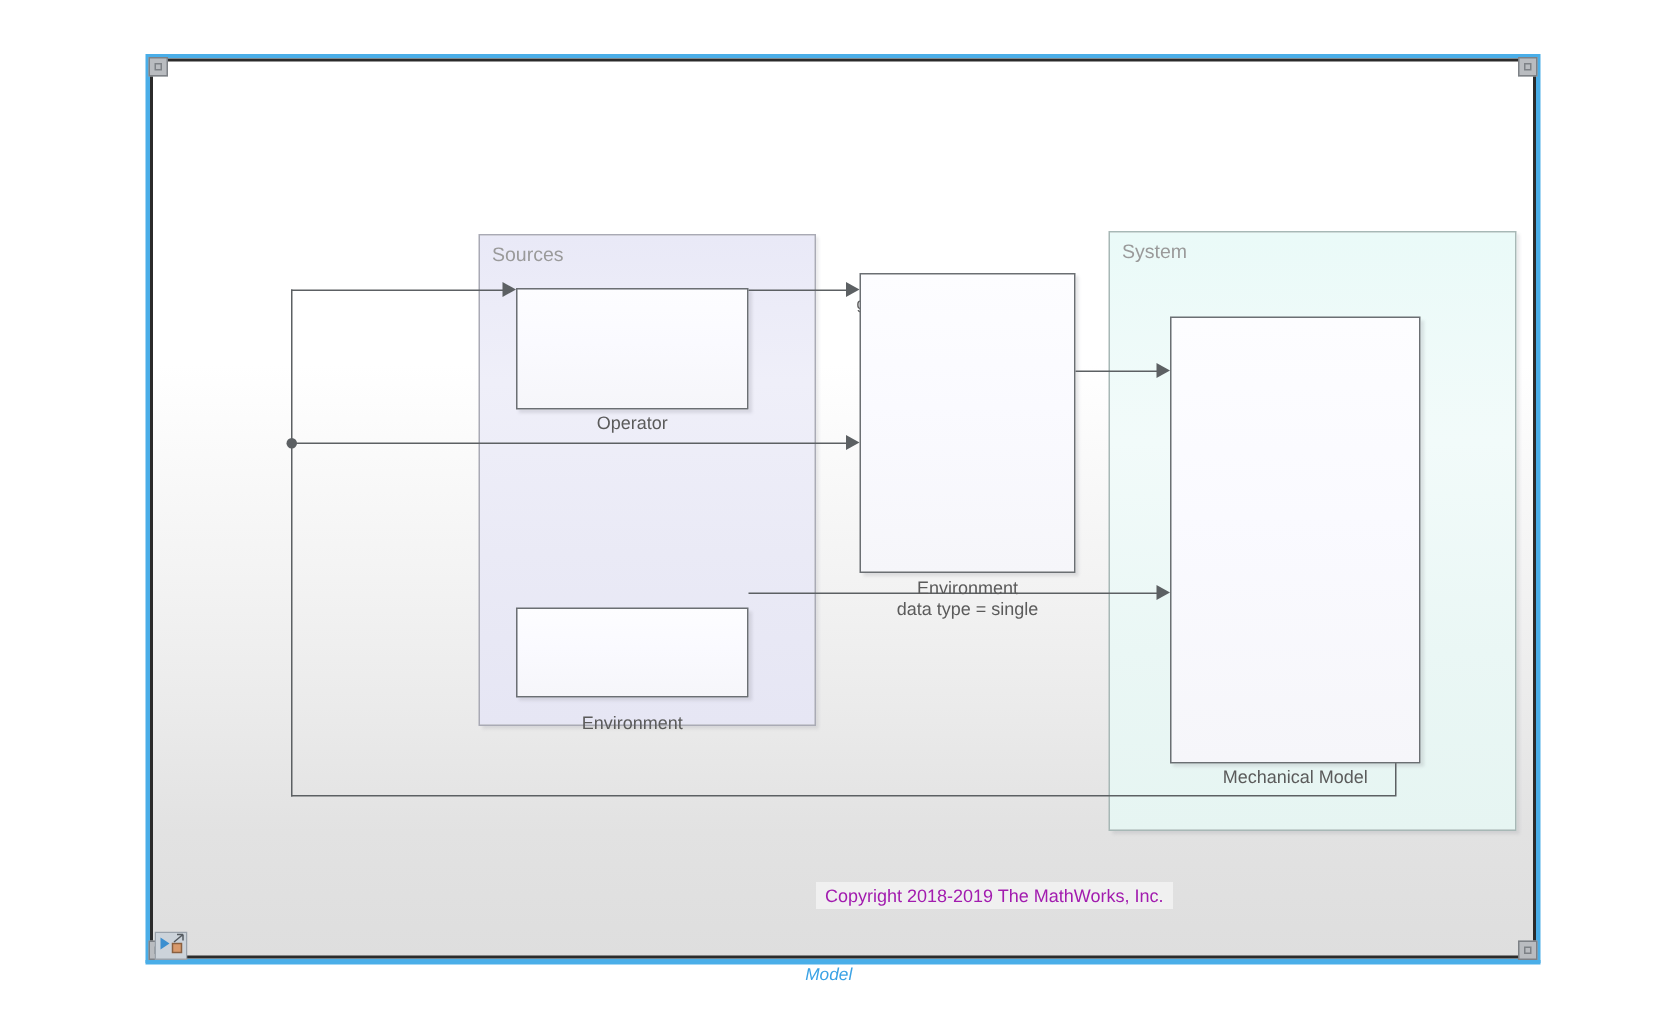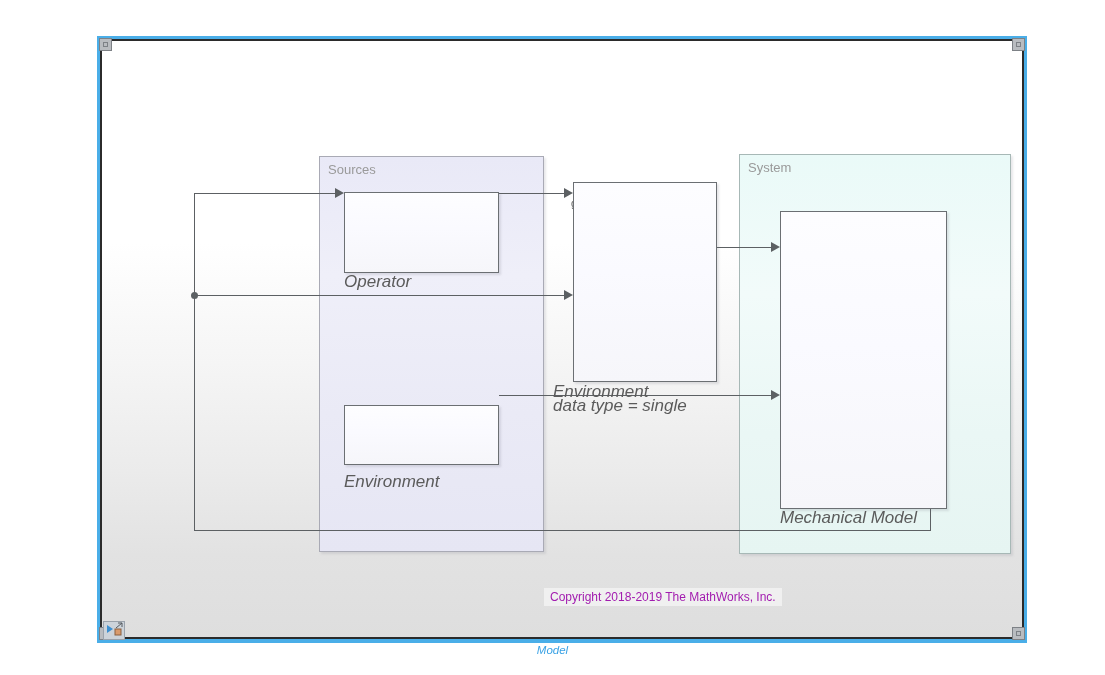--- a/index.html
+++ b/index.html
@@ -102,21 +102,21 @@
     box-shadow: 2px 2px 2px rgba(120,120,130,0.16);
   }
   .area-label {
     position: absolute;
     left: 8px; top: 5px;
     font-size: 13px;
     color: #9a9a9a;
   }
   #area-sources {
     left: 219px; top: 117px;
-    width: 225px; height: 396px;
+    width: 225px; height: 328px;
     background: linear-gradient(to bottom,
       #e9e9f7 0%, #efeff9 30%, #eaeaf6 65%, #e6e6f4 100%);
   }
   #area-system {
     left: 639px; top: 115px;
     width: 272px; height: 400px;
     background: linear-gradient(to bottom,
       #eafaf8 0%, #f2fbfa 35%, #eaf7f5 70%, #e6f5f2 100%);
     border-color: #a7b8b6;
   }
@@ -124,26 +124,25 @@
   
   .block {
     position: absolute;
     box-sizing: border-box;
     border: 1px solid #6b6f73;
     background: linear-gradient(to bottom, #fdfdff 0%, #fafaff 45%, #f6f6fa 100%);
     box-shadow: 2px 2px 2px rgba(110,110,120,0.18);
   }
   .block-label {
     position: absolute;
-    text-align: left;
-    font-size: 17px;
+    text-align: center;
+    font-size: 12px;
     color: #5b5b5b;
     white-space: nowrap;
     line-height: 14px;
-    font-style: italic;
   }
   #block-operator   { left: 244px; top: 153px; width: 155px; height: 81px; }
   #block-environment{ left: 244px; top: 366px; width: 155px; height: 60px; }
   #block-controller { left: 473px; top: 143px; width: 144px; height: 200px; }
   #block-mechanical { left: 680px; top: 172px; width: 167px; height: 298px; }
 
   #label-operator   { left: 244px; top: 236px; width: 155px; }
   #label-environment{ left: 244px; top: 436px; width: 155px; }
   #label-controller { left: 453px; top: 346px; width: 184px; }
   #label-mechanical { left: 680px; top: 472px; width: 167px; }

